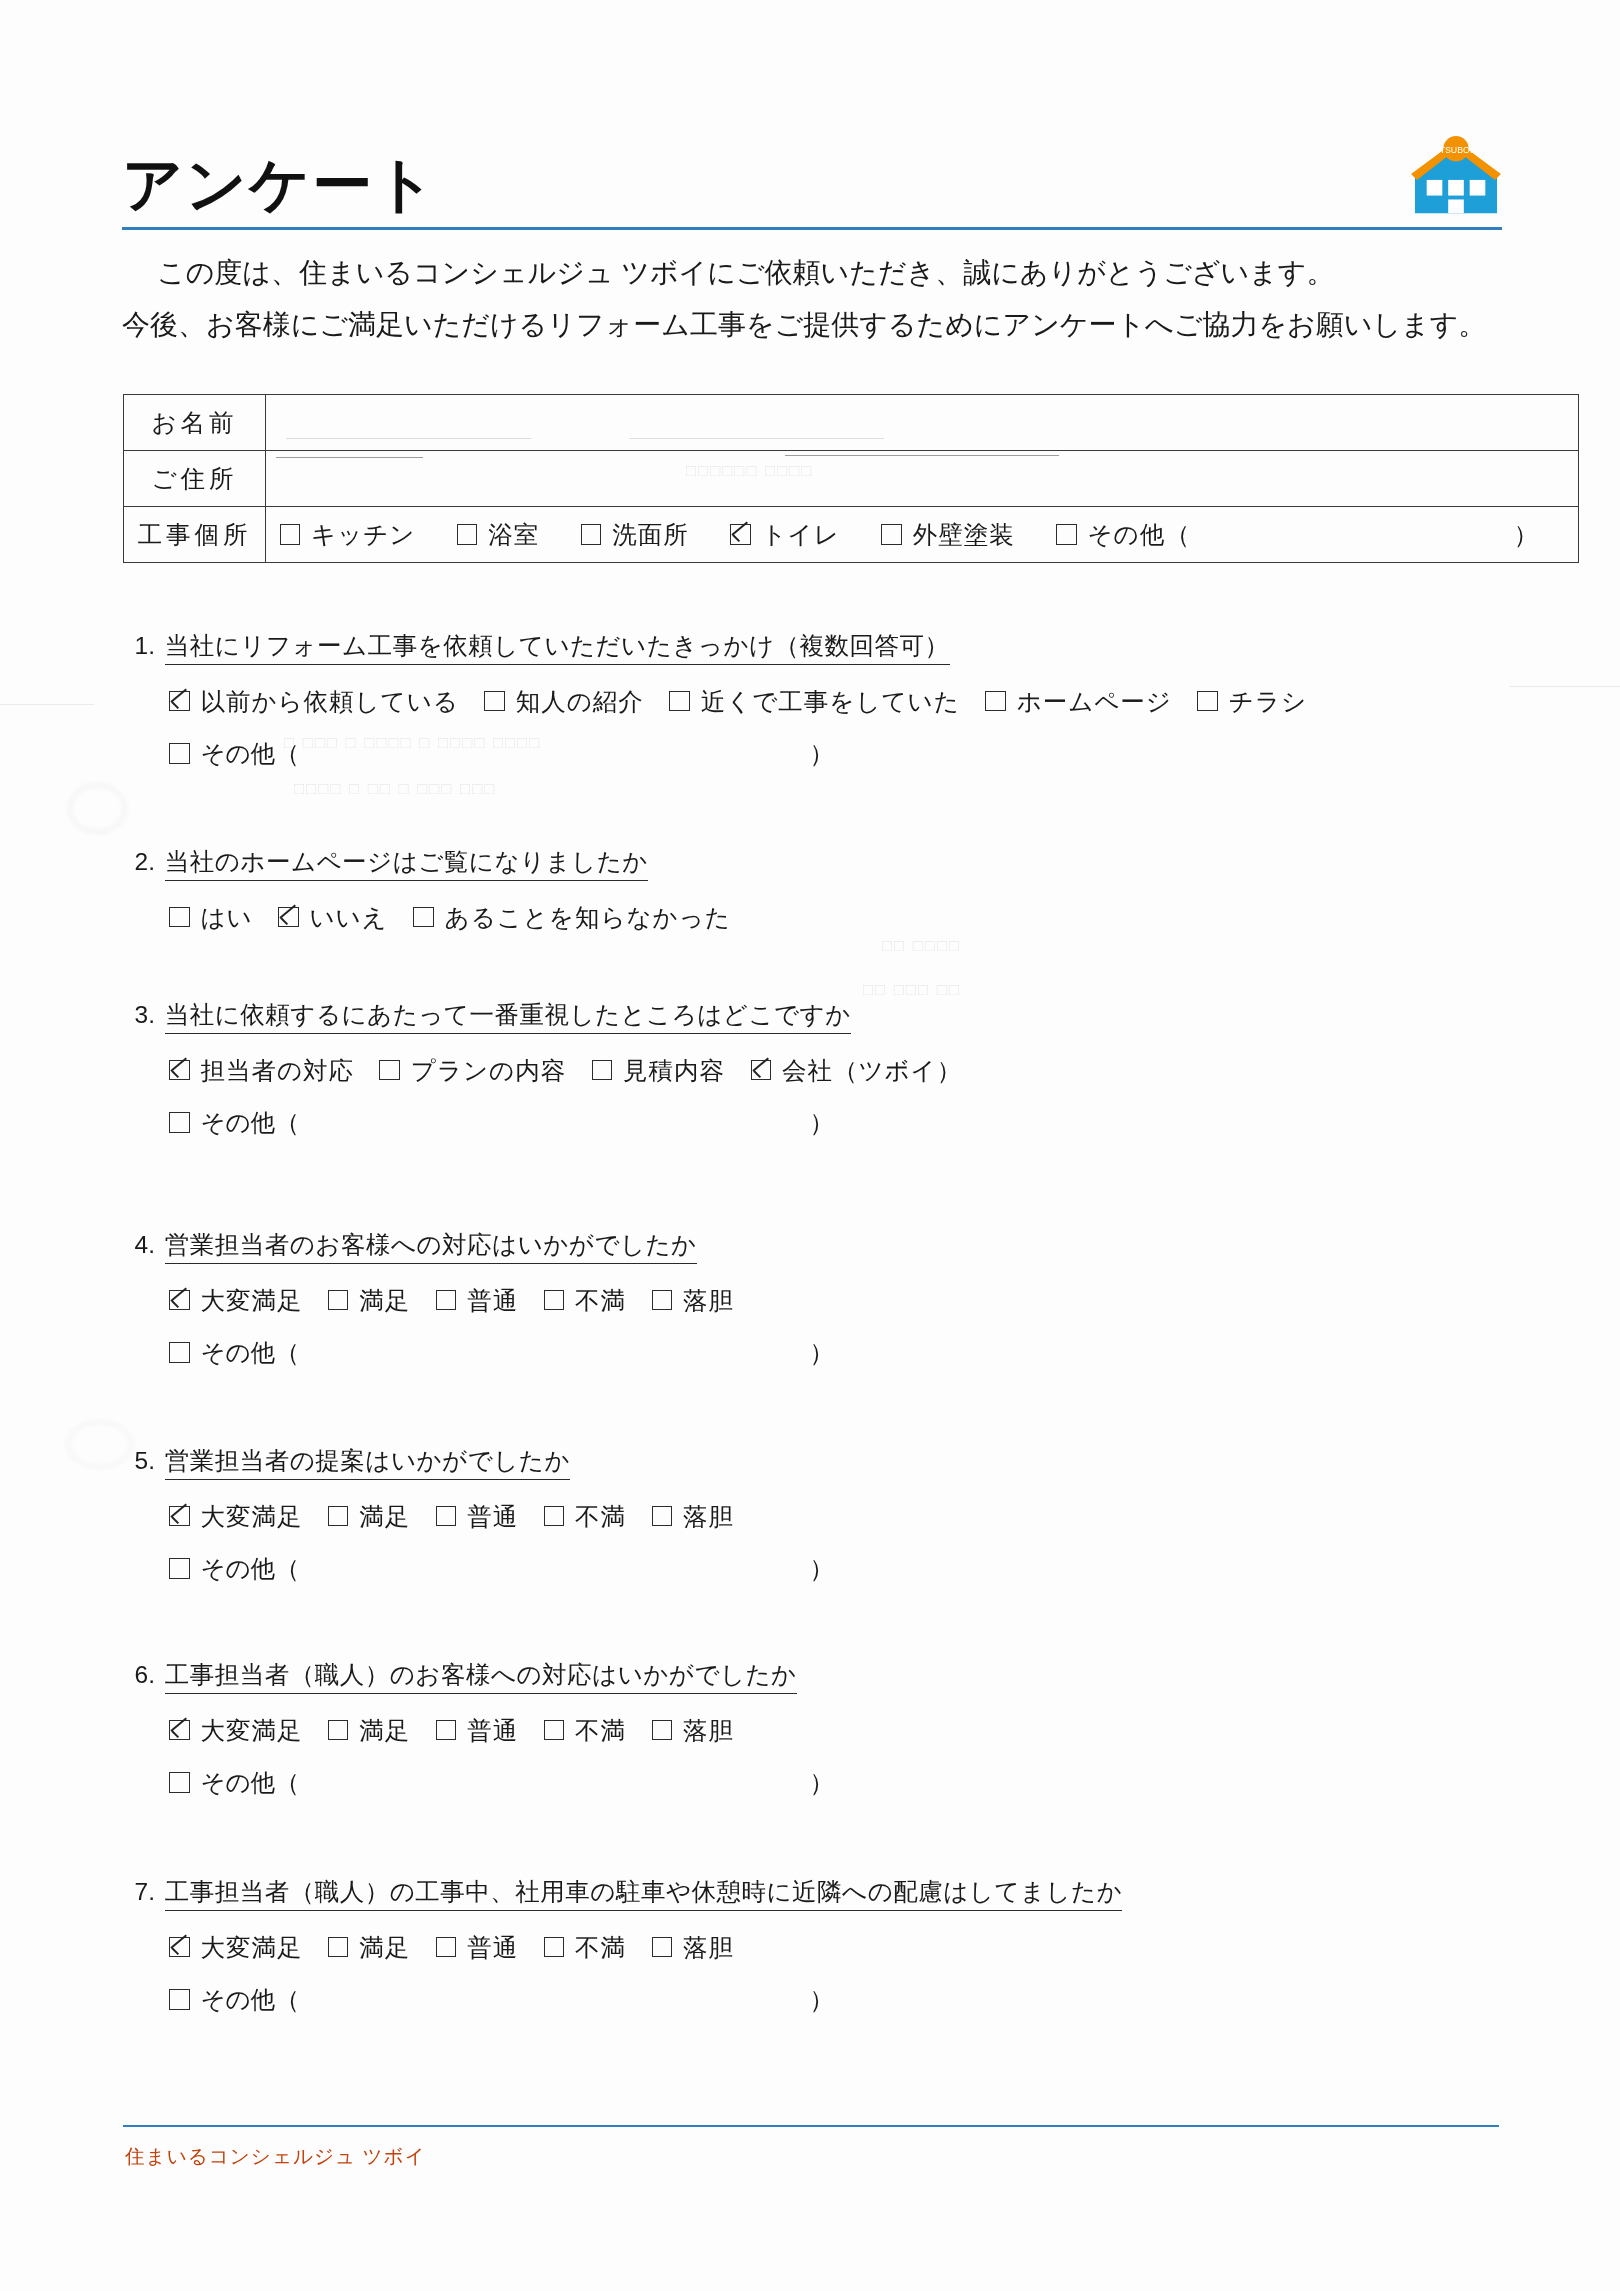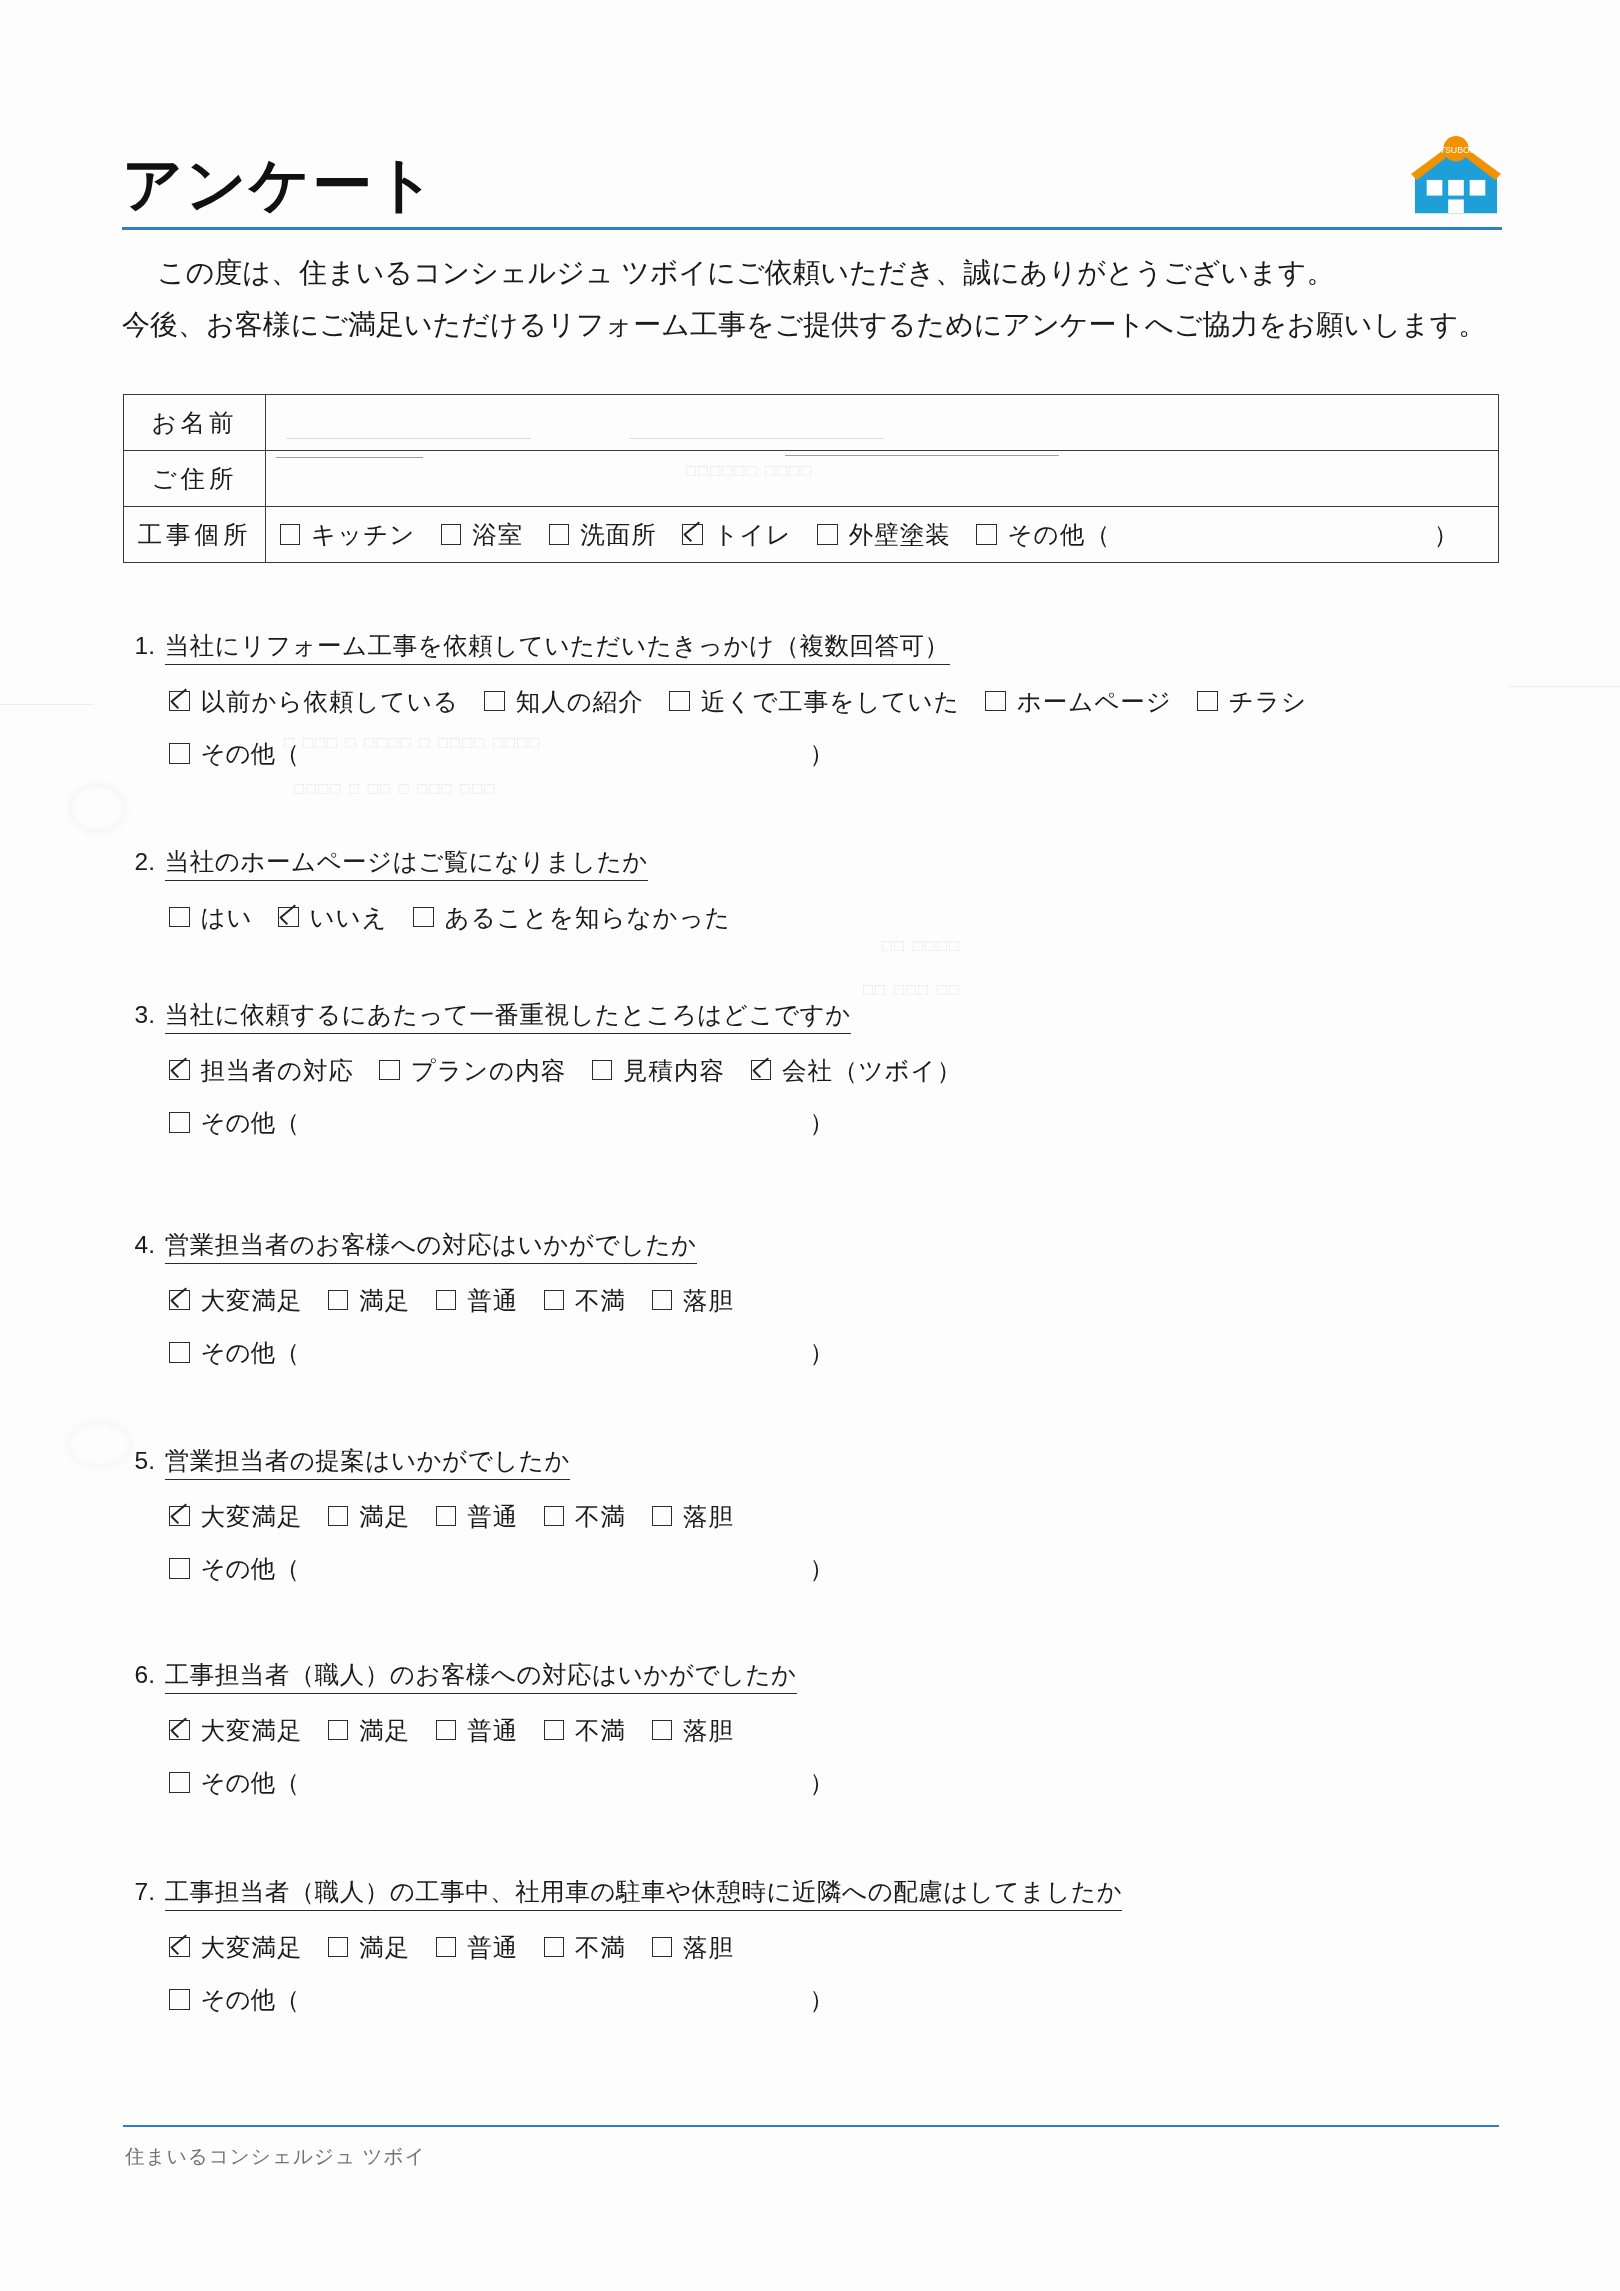--- a/index.html
+++ b/index.html
@@ -107,21 +107,21 @@
     position: relative;
   }
   .hw-line {
     position: absolute;
     height: 1px;
     background: rgba(40,40,40,0.45);
   }
   .opts {
     display: flex;
     align-items: center;
-    gap: 0;
+    gap: 16px;
     white-space: nowrap;
   }
   .opt {
     display: inline-flex;
     align-items: center;
     margin-right: 25.5px;
   }
   .box {
     display: inline-block;
     width: 18.6px;
@@ -203,21 +203,21 @@
     width: 1376px;
     height: 2px;
     background: #2f7fc1;
   }
   .footer-text {
     position: absolute;
     left: 125px;
     top: 2143px;
     font-size: 19.6px;
     letter-spacing: 1px;
-    color: #737373;
+    color: #c2410c;
   }
 </style>
 </head>
 <body>
 
 <div class="page">
 
   <div class="scan-line" style="left:0;top:704px;width:94px;"></div>
   <div class="scan-line" style="left:1509px;top:686px;width:111px;"></div>
   <div class="scan-smudge" style="left:69px;top:784px;width:53px;height:45px;background:none;border:2px solid rgba(0,0,0,0.07);border-radius:50%;"></div>

